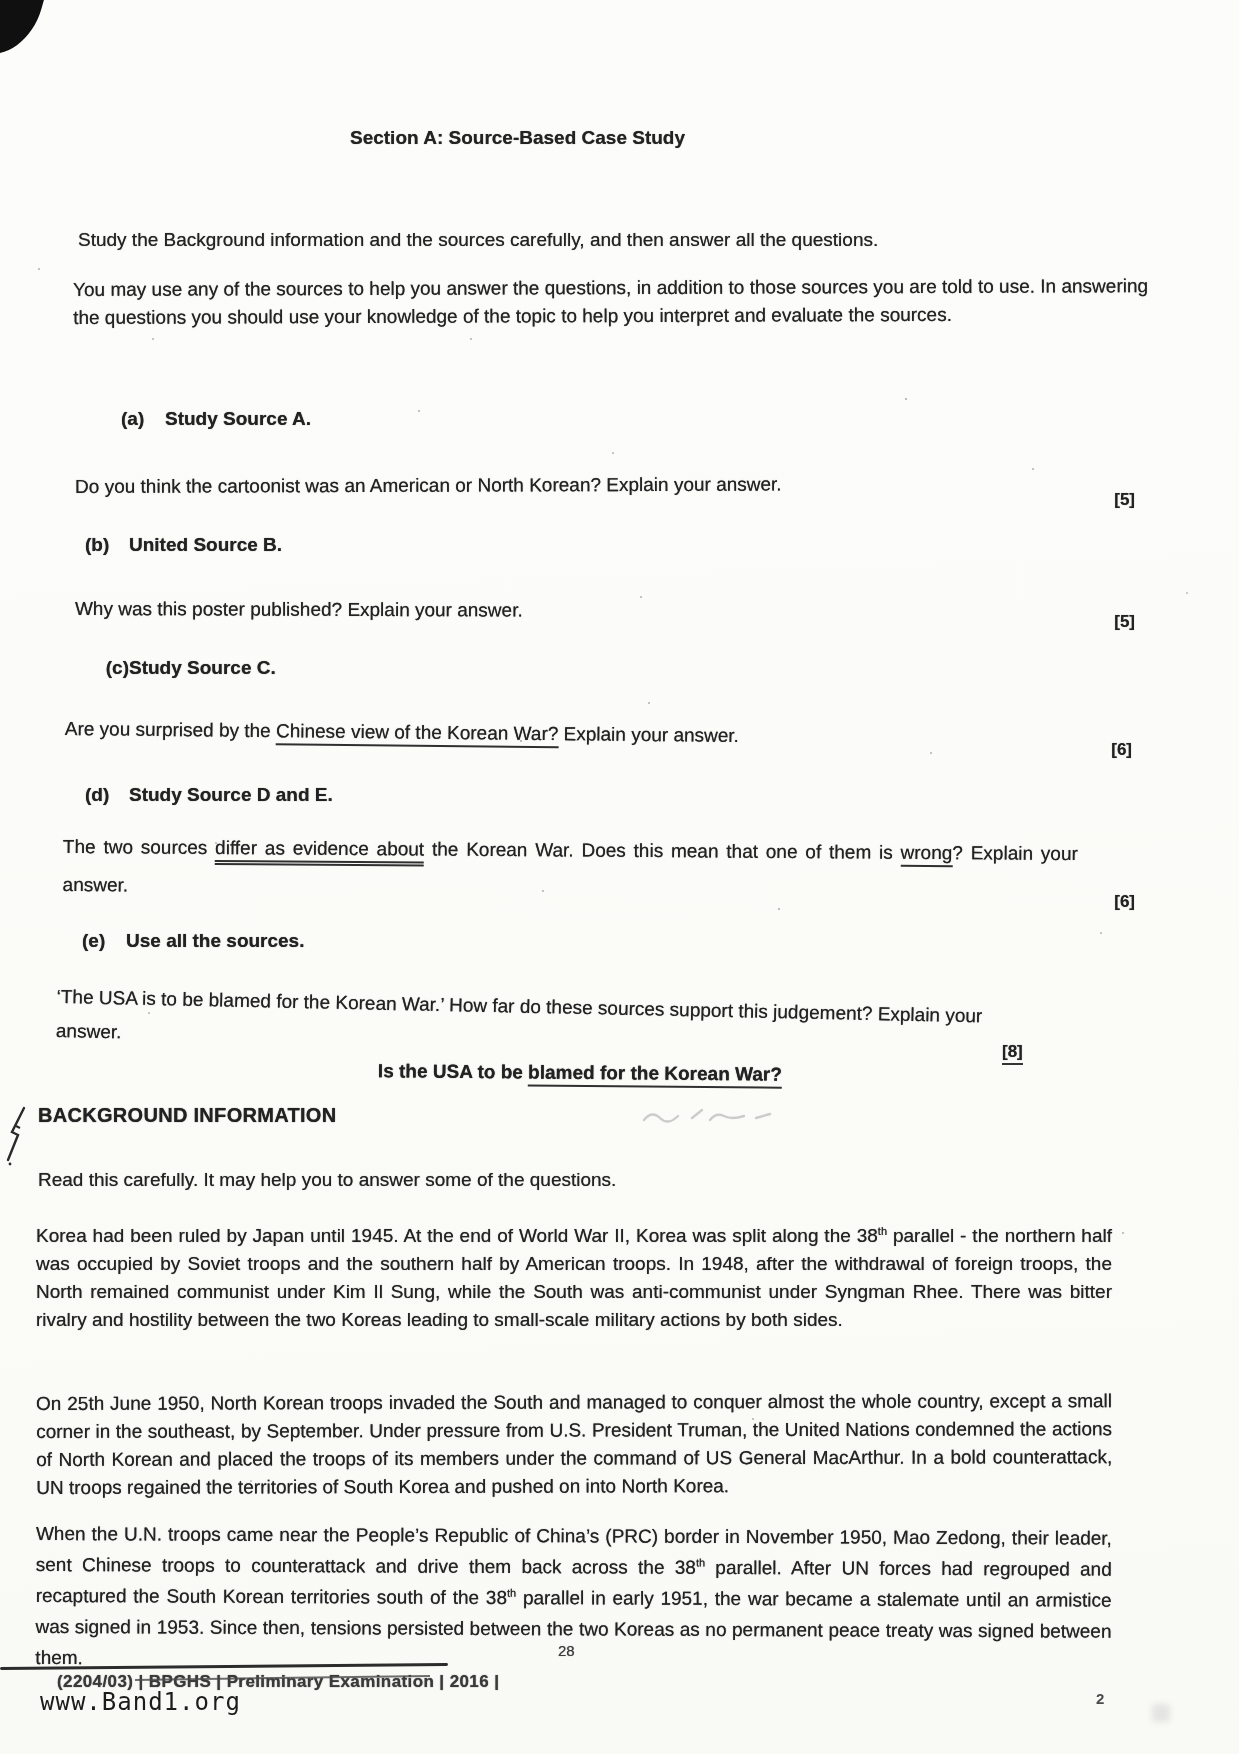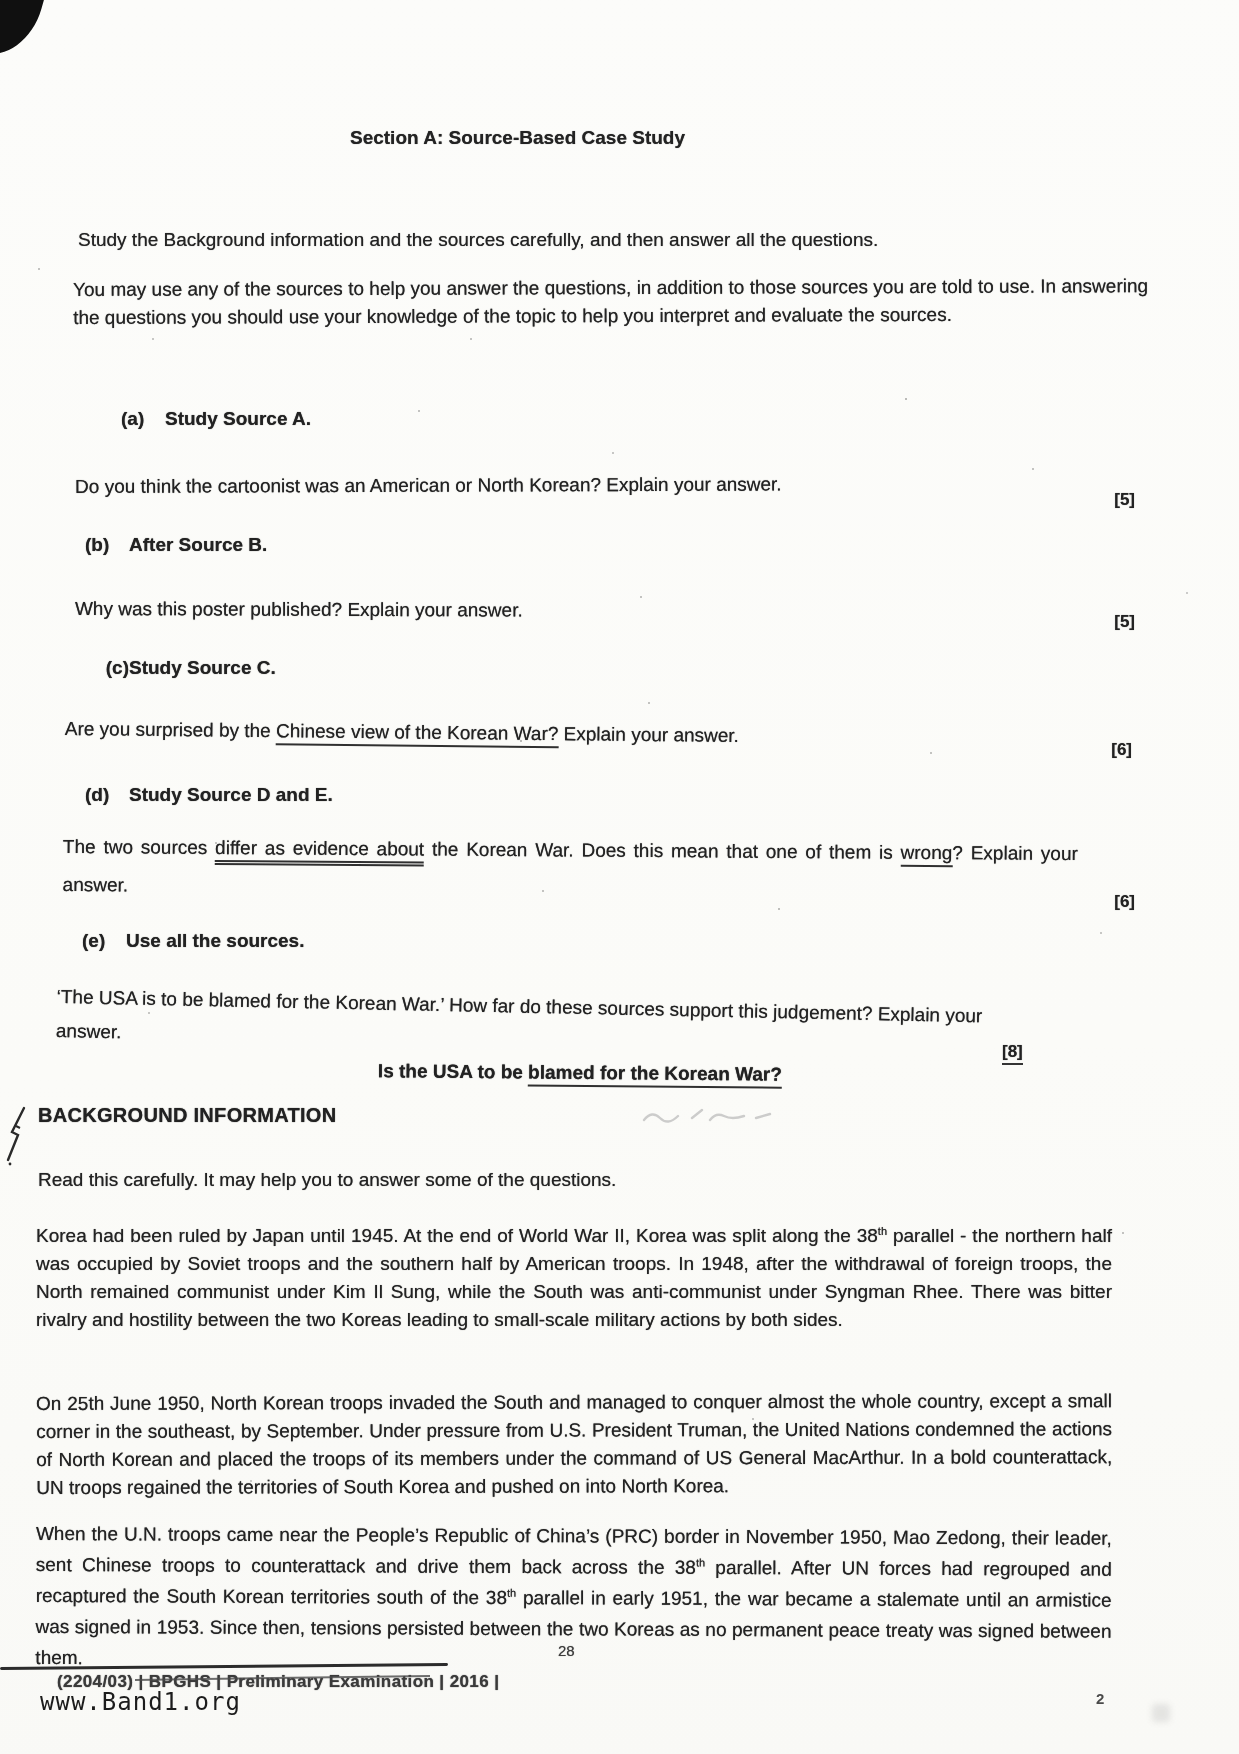--- a/index.html
+++ b/index.html
@@ -76,21 +76,21 @@
 
   <div class="abs txt just" style="top:276px;left:73px;width:1075px;transform:rotate(-0.2deg);transform-origin:left top;">You may use any of the sources to help you answer the questions, in addition to those sources you are told to use. In answering the questions you should use your knowledge of the topic to help you interpret and evaluate the sources.</div>
 
   <div class="abs q-head" style="top:408px;left:85px;margin-left:36px;">
     <span class="q-label">(a)</span><span>Study Source A.</span>
   </div>
   <div class="abs q-text" style="top:470px;left:75px;width:1000px;transform:rotate(-0.2deg);transform-origin:left top;"><span>Do you think the cartoonist was an American or North Korean? Explain your answer.</span></div>
   <div class="abs mark" style="top:490px;left:1085px;width:50px;text-align:right;">[5]</div>
 
   <div class="abs q-head" style="top:534px;left:85px;">
-    <span class="q-label">(b)</span><span>After Source B.</span>
+    <span class="q-label">(b)</span><span>United Source B.</span>
   </div>
   <div class="abs q-text" style="top:592px;left:75px;width:1000px;transform:rotate(0.2deg);transform-origin:left top;"><span>Why was this poster published? Explain your answer.</span></div>
   <div class="abs mark" style="top:612px;left:1085px;width:50px;text-align:right;">[5]</div>
 
   <div class="abs q-head" style="top:657px;left:85px;text-align:right;">
     <span class="q-label">(c)</span><span>Study Source C.</span>
   </div>
   <div class="abs q-text" style="top:712px;left:65px;width:1010px;transform:rotate(0.6deg);transform-origin:left top;"><span>Are you surprised by the </span><span class="u1">Chinese view of the Korean War?</span><span> Explain your answer.</span></div>
   <div class="abs mark" style="top:740px;left:1082px;width:50px;text-align:right;">[6]</div>
 

